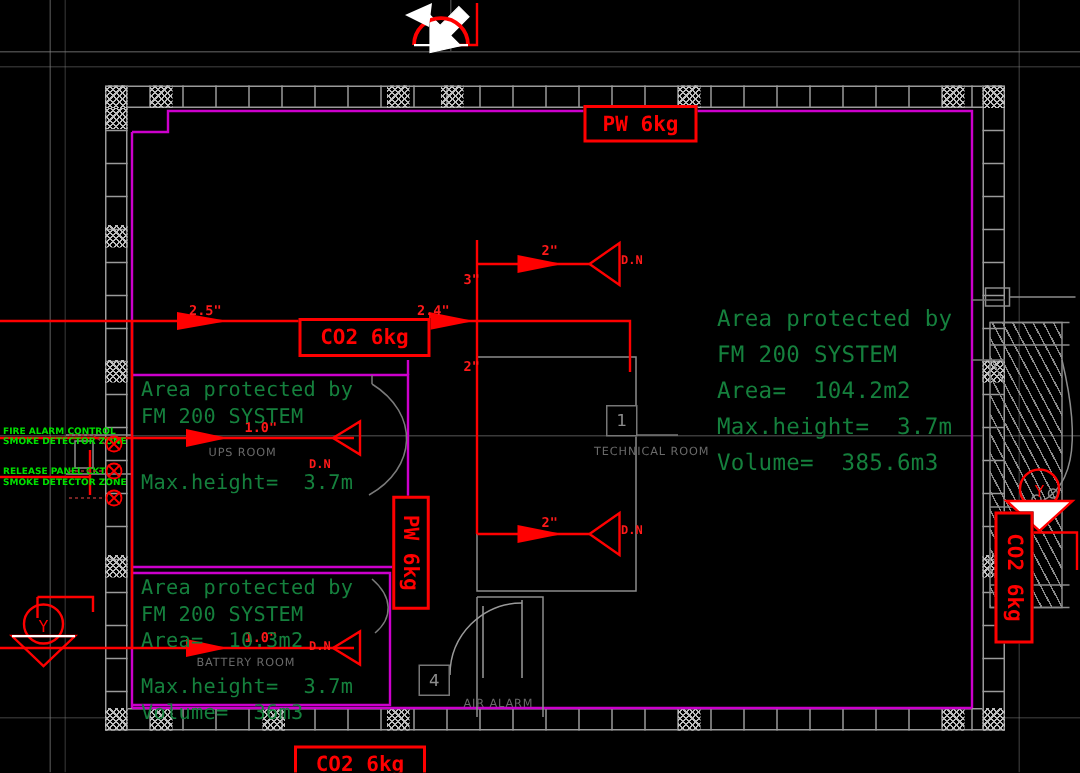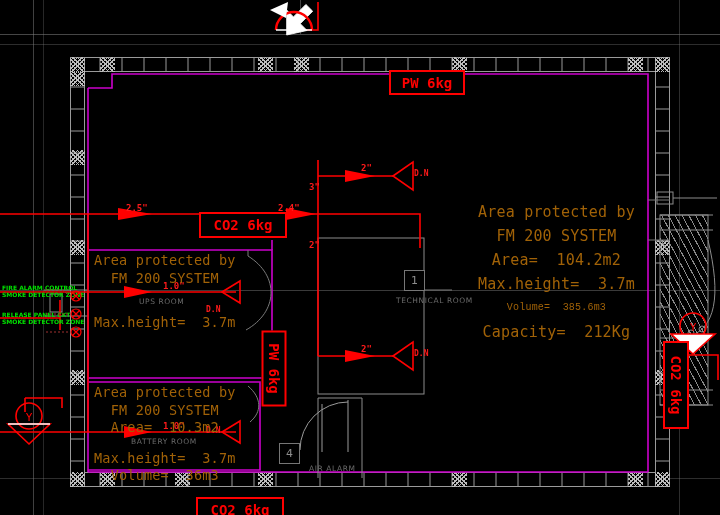--- a/index.html
+++ b/index.html
@@ -8,22 +8,22 @@
     font-family:"DejaVu Sans Mono", monospace;
     width:720px;height:515px;overflow:hidden;position:relative;
   }
   #stage{position:absolute;left:0;top:0;width:720px;height:515px;background:#000;}
   #stage > *{position:absolute;}
 
   
   .ln{background:#808080;}         
   .wallk{background:#000;border:1px solid #9a9a9a;box-sizing:border-box;}          
   .cyanTxt{
-    color:#a16207;font-family:"DejaVu Sans Mono",monospace;
-    font-size:13.5px;line-height:17.5px;white-space:pre;letter-spacing:.2px;text-align:center;
+    color:#15803d;font-family:"DejaVu Sans Mono",monospace;
+    font-size:13.5px;line-height:17.5px;white-space:pre;letter-spacing:.2px;
   }
   .redTxt{
     color:#ff1a1a;font-family:"DejaVu Sans Mono",monospace;
     font-weight:bold;white-space:pre;
   }
   .greyTxt{
     color:#6a6a6a;font-family:"DejaVu Sans",sans-serif;
     font-size:7px;white-space:pre;letter-spacing:.6px;
   }
   .tagbox{
@@ -354,22 +354,21 @@
     <div class="cyanTxt">Area=  10.3m2</div>
     <div class="cyanTxt" style="margin-top:13px;">Max.height=  3.7m</div>
     <div class="cyanTxt">Volume=  36m3</div>
   </div>
 
   <div style="left:478px;top:200px;">
     <div class="cyanTxt" style="font-size:15px;line-height:24px;">Area protected by</div>
     <div class="cyanTxt" style="font-size:15px;line-height:24px;">FM 200 SYSTEM</div>
     <div class="cyanTxt" style="font-size:15px;line-height:24px;">Area=  104.2m2</div>
     <div class="cyanTxt" style="font-size:15px;line-height:24px;">Max.height=  3.7m</div>
-    <div class="cyanTxt" style="font-size:10px;line-height:24px;font-family:Liberation Mono, monospace;">Volume=  385.6m3</div>
-    <div class="cyanTxt" style="font-size:15px;line-height:24px;">Capacity=  212Kg</div>
+    <div class="cyanTxt" style="font-size:15px;line-height:24px;">Volume=  385.6m3</div>
   </div>
 
   <div class="tagbox" style="left:389px;top:70px;width:72px;height:21px;font-size:14px;">PW 6kg</div>
 
   <div class="tagbox" style="left:199px;top:212px;width:84px;height:22px;font-size:14px;">CO2 6kg</div>
 
   <div class="tagbox" style="left:262px;top:330px;width:72px;height:21px;font-size:14px;transform:rotate(90deg);transform-origin:center;margin-left:-26px;margin-top:26px;">PW 6kg</div>
 
   <div class="tagbox" style="left:600px;top:352px;width:84px;height:22px;font-size:14px;transform:rotate(90deg);transform-origin:center;margin-left:32px;margin-top:20px;">CO2 6kg</div>
 

